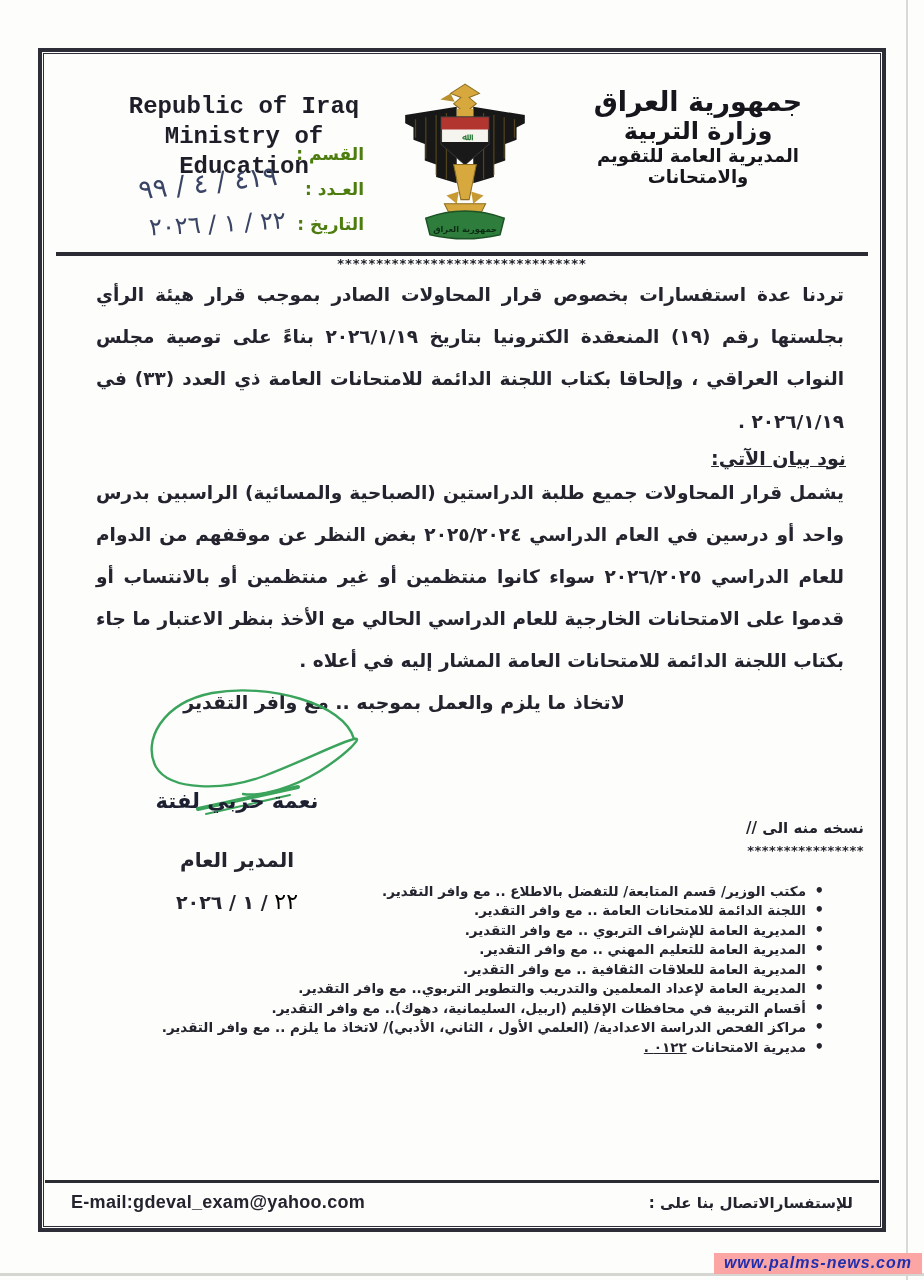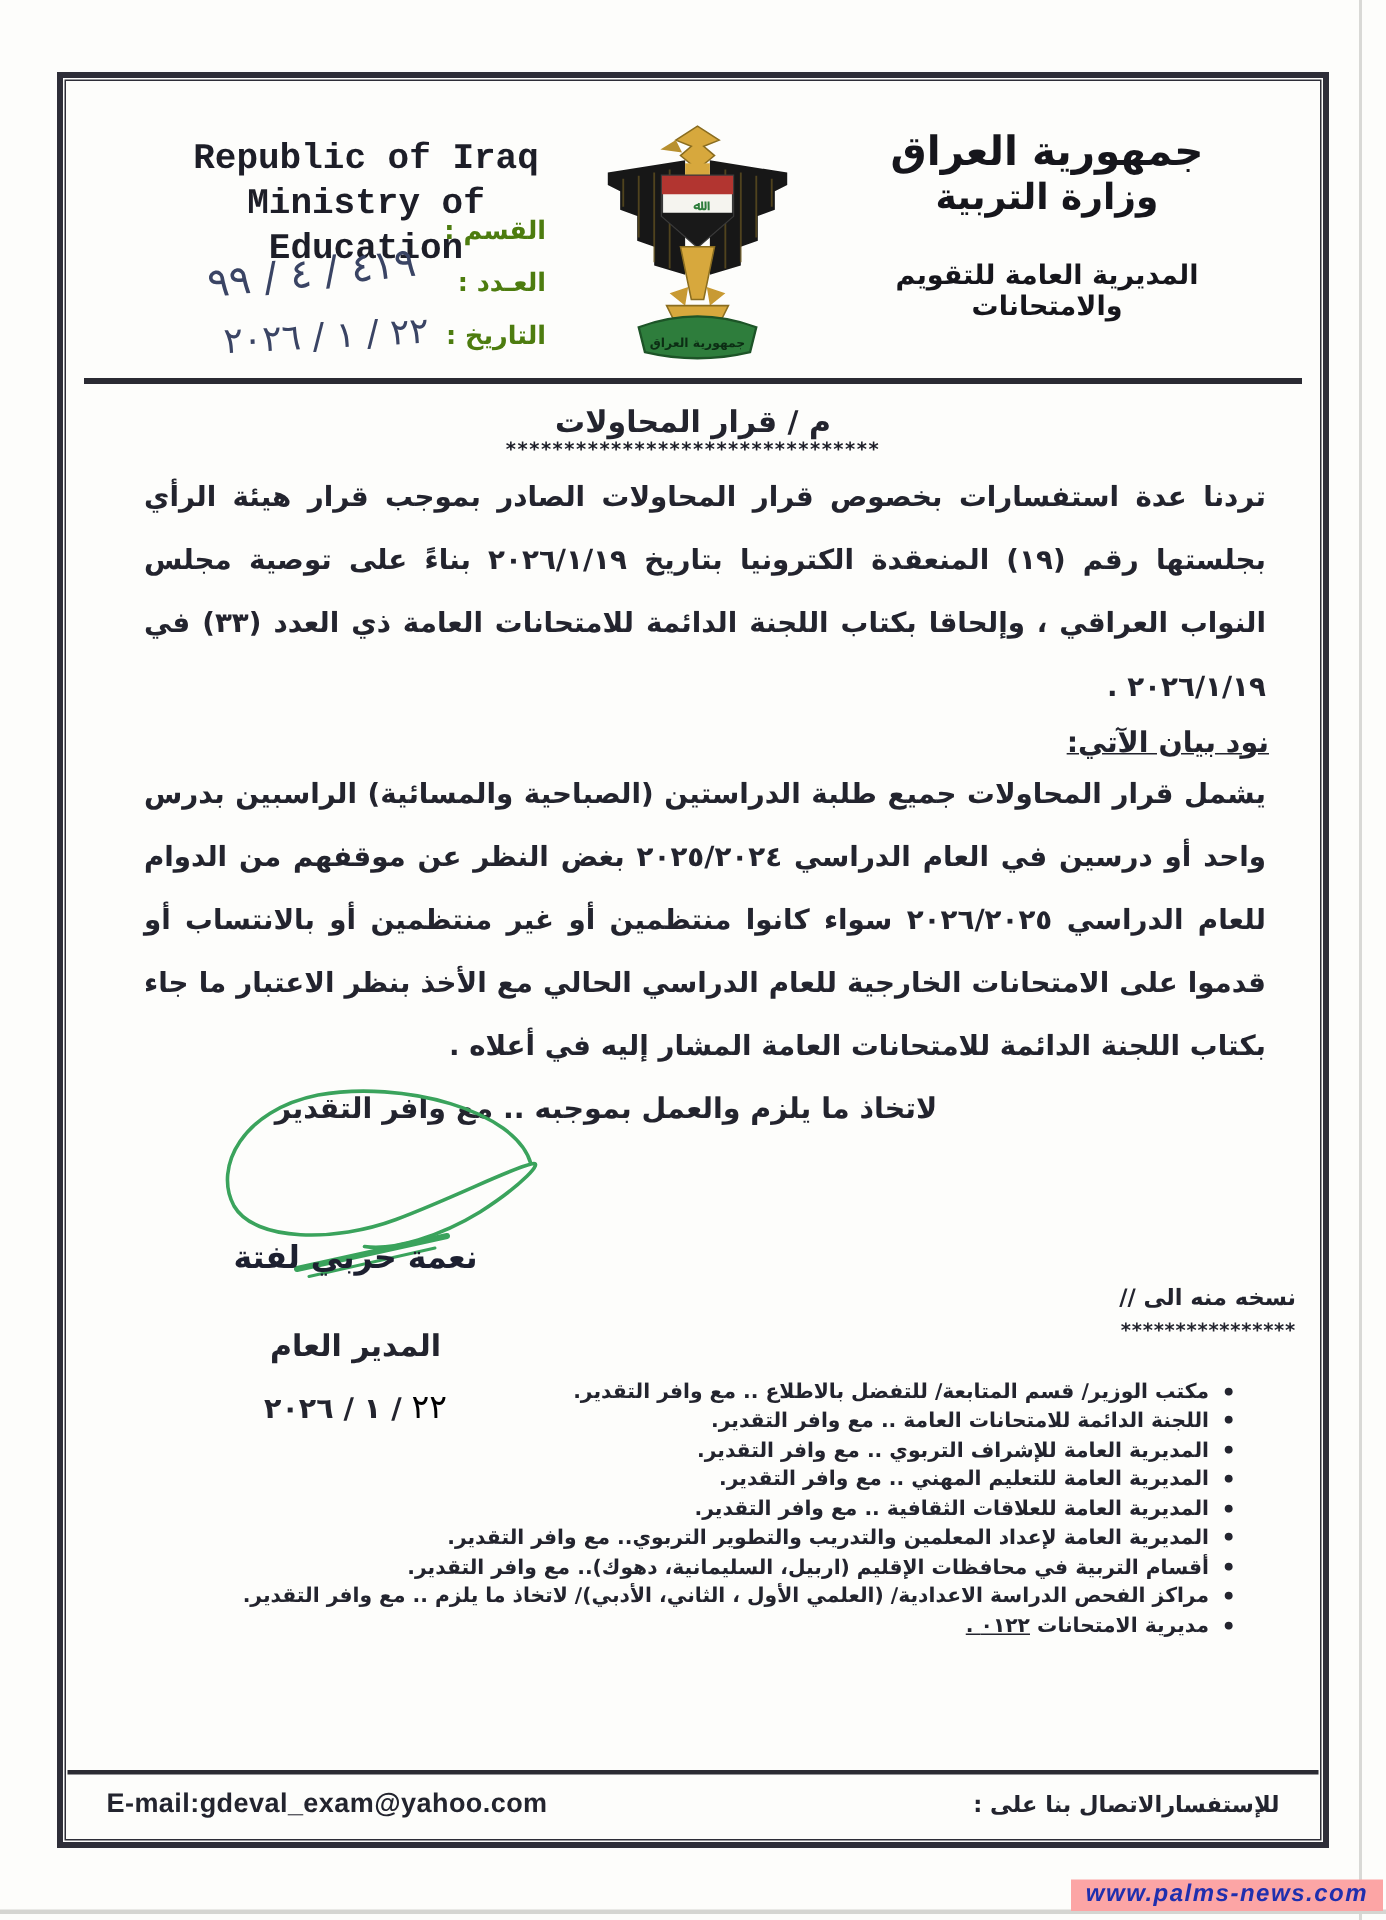--- a/index.html
+++ b/index.html
@@ -53,21 +53,21 @@
     position:absolute; right:78px; top:-4px; font-size:24px;
     transform:rotate(-3deg); letter-spacing:4px; white-space:nowrap; direction:rtl;
   }
   .emblem-wrap { position:absolute; left:348px; top:28px; width:150px; height:165px; }
   .ar-block {
     position:absolute; right:34px; top:34px; width:300px;
     direction:rtl; text-align:center; font-weight:bold; color:#16161c;
   }
   .ar-line1 { font-size:27px; }
   .ar-line2 { font-size:24px; }
-  .ar-line3 { font-size:18px; margin-top:28px; letter-spacing:-0.5px; }
+  .ar-line3 { font-size:18px; margin-top:0; letter-spacing:-0.5px; }
 
   .thick-rule { height:4px; background:#2b2b33; margin:0 14px; }
 
   
   .letter { direction:rtl; }
   .to-line   { margin-top:18px; text-align:center; font-weight:bold; font-size:19px; }
   .subject   { margin-top:13px; text-align:center; font-weight:bold; font-size:20px; }
   .stars     { text-align:center; font-weight:bold; font-size:13px; letter-spacing:1px; color:#1d1e28; }
   .greeting  { margin-top:15px; padding-right:36px; font-weight:bold; font-size:19px; }
   .para {
@@ -177,21 +177,20 @@
       <div class="ar-block">
         <div class="ar-line1">جمهورية العراق</div>
         <div class="ar-line2">وزارة التربية</div>
         <div class="ar-line3">المديرية العامة للتقويم والامتحانات</div>
       </div>
     </div>
 
     <div class="thick-rule"></div>
 
     <div class="letter">
-      <div class="subject">م / قرار المحاولات</div>
       <div class="stars">********************************</div>
       <p class="para">تردنا عدة استفسارات بخصوص قرار المحاولات الصادر بموجب قرار هيئة الرأي بجلستها رقم (١٩) المنعقدة الكترونيا بتاريخ ٢٠٢٦/١/١٩ بناءً على توصية مجلس النواب العراقي ، وإلحاقا بكتاب اللجنة الدائمة للامتحانات العامة ذي العدد (٣٣) في ٢٠٢٦/١/١٩ .</p>
       <div class="clarify">نود بيان الآتي:</div>
       <p class="para">يشمل قرار المحاولات جميع طلبة الدراستين (الصباحية والمسائية) الراسبين بدرس واحد أو درسين في العام الدراسي ٢٠٢٥/٢٠٢٤ بغض النظر عن موقفهم من الدوام للعام الدراسي ٢٠٢٦/٢٠٢٥ سواء كانوا منتظمين أو غير منتظمين أو بالانتساب أو قدموا على الامتحانات الخارجية للعام الدراسي الحالي مع الأخذ بنظر الاعتبار ما جاء بكتاب اللجنة الدائمة للامتحانات العامة المشار إليه في أعلاه .</p>
       <div class="closing">لاتخاذ ما يلزم والعمل بموجبه .. مع وافر التقدير</div>
 
       <div class="sig-region">
         <svg class="sig-svg" viewBox="0 0 235 150" aria-hidden="true">
           <path d="M214 58 C 204 22, 128 2, 72 12 C 22 22, 2 60, 16 86 C 30 110, 84 110, 124 95 C 166 79, 198 62, 214 58 C 224 55, 208 72, 180 90 C 154 106, 122 116, 103 113" fill="none" stroke="#3aa35c" stroke-width="2.4" stroke-linecap="round"></path>
           <path d="M58 128 L158 106" stroke="#3aa35c" stroke-width="4" stroke-linecap="round"></path>

